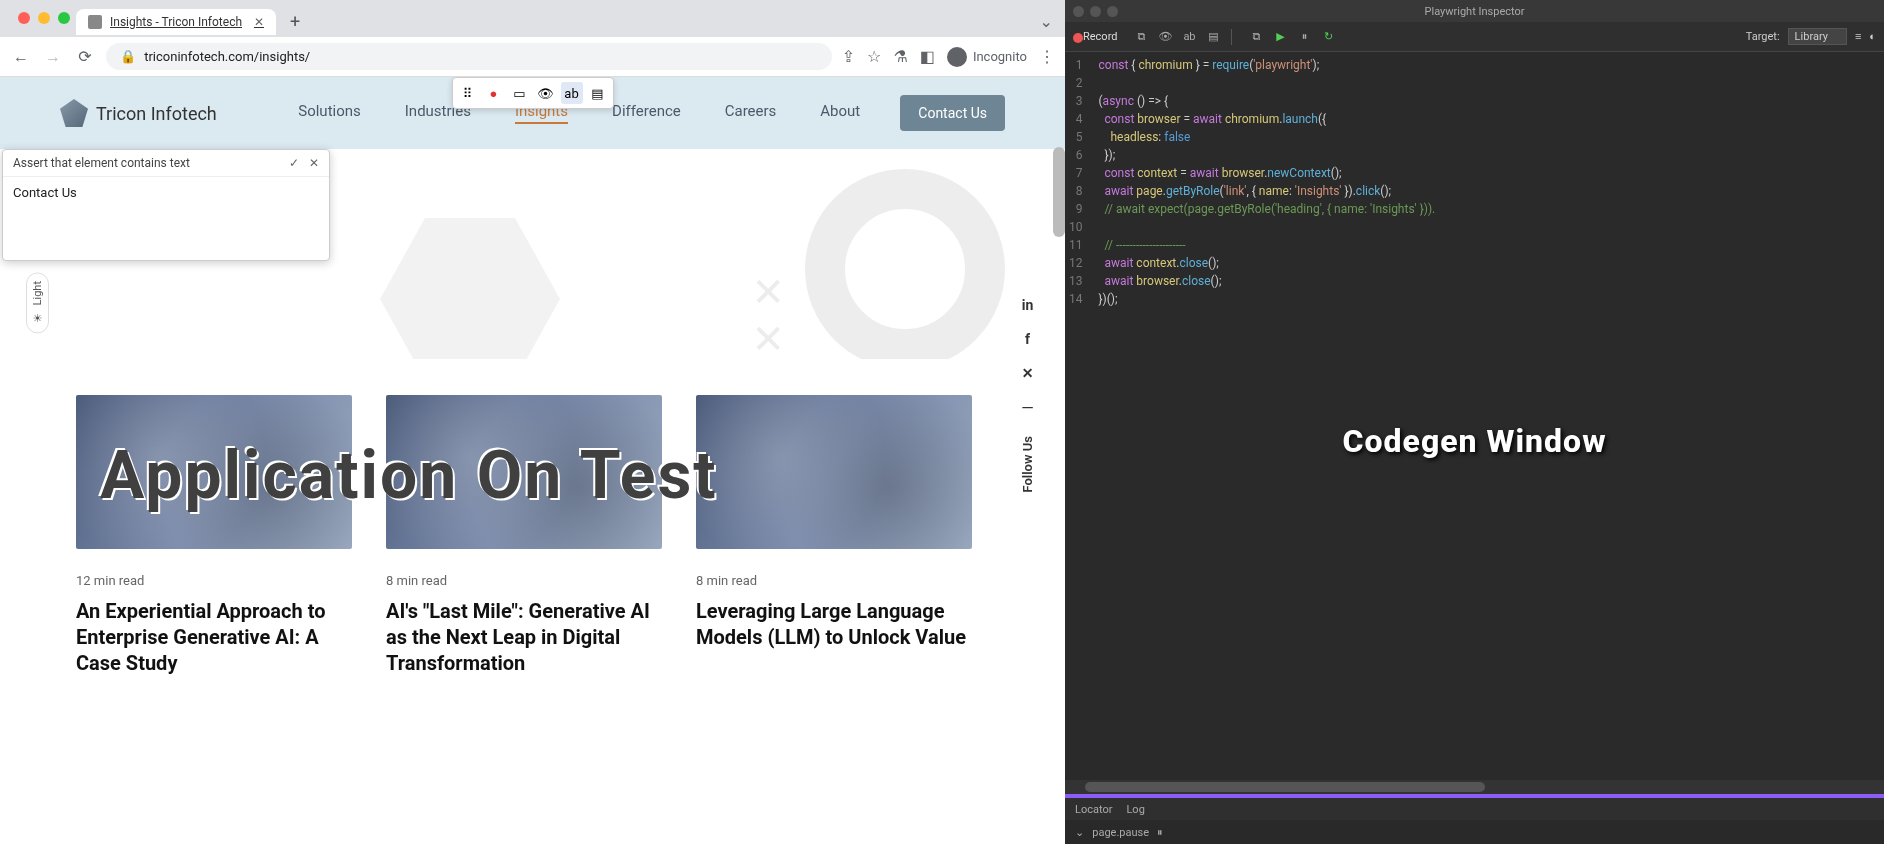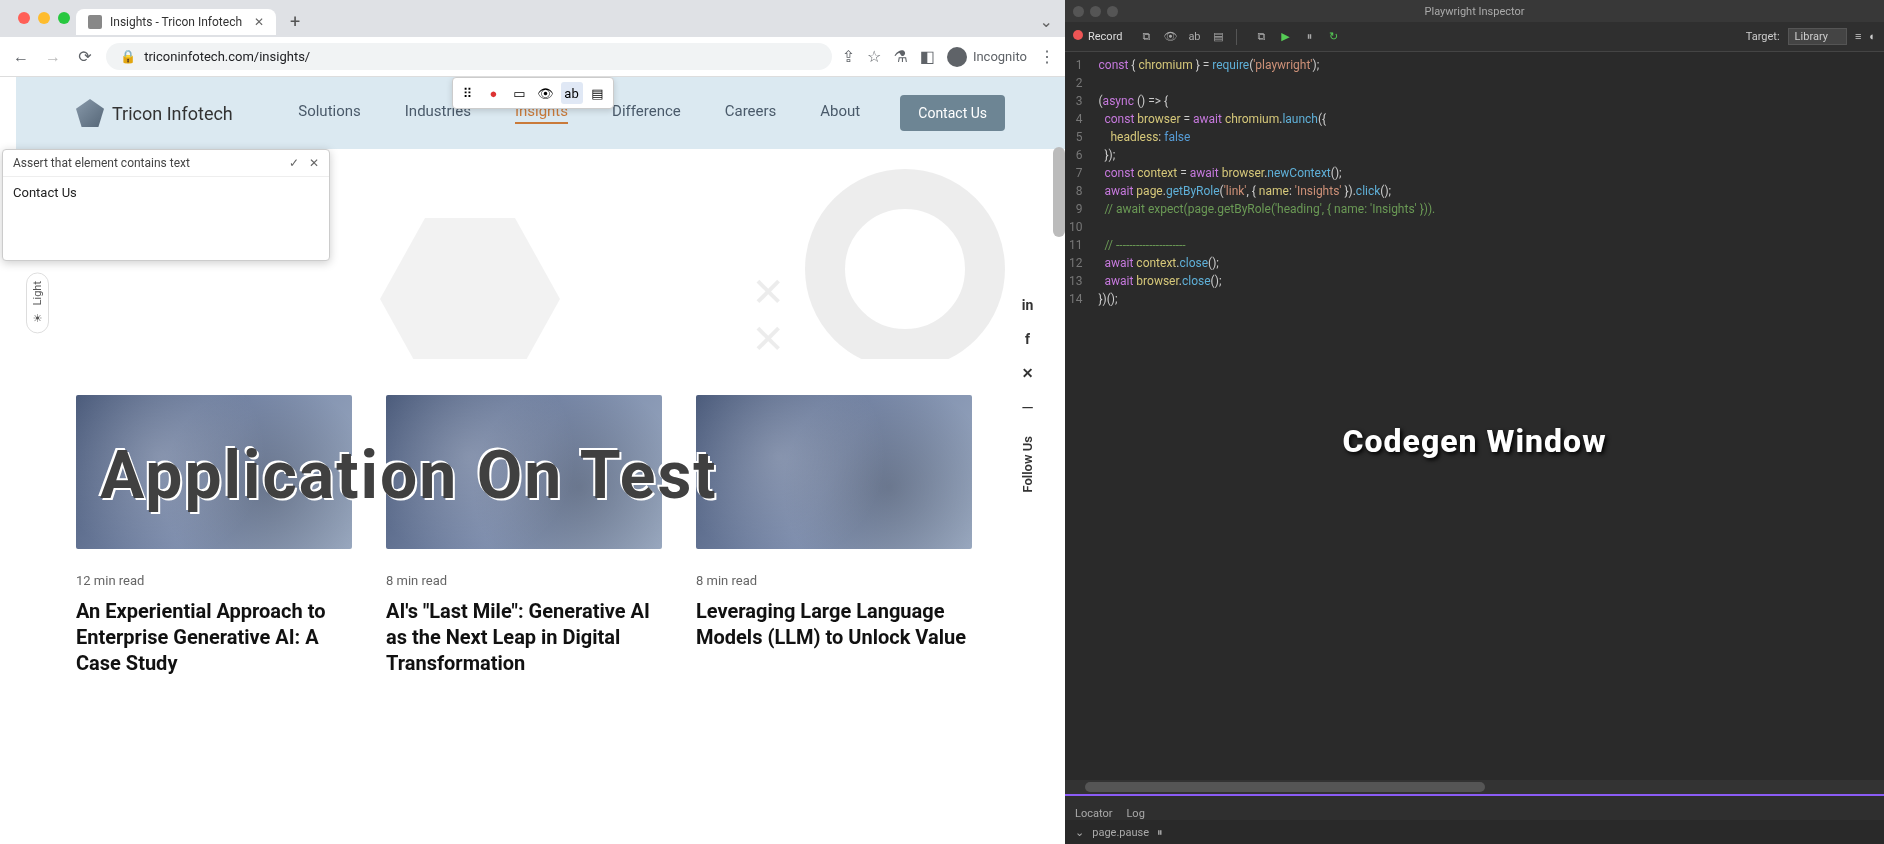--- a/index.html
+++ b/index.html
@@ -3,35 +3,35 @@
 <meta charset="utf-8">
 <style>
 * { margin:0; padding:0; box-sizing:border-box; font-family:-apple-system,BlinkMacSystemFont,"Segoe UI",Roboto,sans-serif; }
 body { width:1884px; height:844px; display:flex; background:#f0f0f0; overflow:hidden; }
 .browser { width:1065px; height:844px; background:#fff; display:flex; flex-direction:column; position:relative; }
 .browser-header { background:#dfe1e5; }
 .traffic { display:flex; gap:8px; padding:8px 12px 2px; position:absolute; top:4px; left:6px; }
 .traffic span { width:12px; height:12px; border-radius:50%; }
 .tr-red{background:#ff5f57}.tr-yel{background:#febc2e}.tr-grn{background:#28c840}
 .tabs { display:flex; align-items:center; padding:6px 0 0 76px; height:37px; }
-.tab { background:#fff; border-radius:8px 8px 0 0; padding:6px 12px; display:flex; align-items:center; gap:8px; font-size:12px; color:#333; width:200px; }
+.tab { background:#fff; border-radius:8px 8px 0 0; padding:6px 12px; display:flex; align-items:center; gap:8px; font-size:12px; color:#333; width:200px;text-decoration:underline; }
 .tab-fav{width:14px;height:14px;background:#888;border-radius:2px}
 .tab-close{margin-left:auto;color:#666;font-size:12px}
 .new-tab{margin-left:8px;color:#555;font-size:18px;padding:2px 6px}
 .tab-drop{margin-left:auto;margin-right:12px;color:#666}
 .addr-bar { display:flex; align-items:center; gap:10px; padding:6px 10px; background:#fff; border-bottom:1px solid #ddd; }
 .nav-btn{width:22px;height:22px;display:flex;align-items:center;justify-content:center;color:#5f6368;border-radius:50%}
 .nav-btn.dis{color:#bbb}
 .url-box{flex:1;background:#f1f3f4;border-radius:20px;padding:6px 14px;display:flex;align-items:center;gap:8px;font-size:13px;color:#5f6368}
 .url-text{color:#202124}
 .addr-icons{display:flex;gap:12px;align-items:center;color:#5f6368}
 .incog{display:flex;align-items:center;gap:6px;font-size:13px;color:#5f6368}
 .incog-ic{width:20px;height:20px;border-radius:50%;background:#5f6368}
 .page { flex:1; position:relative; overflow:hidden; }
-.site-header { background:#dbe9f1; padding:18px 60px; display:flex; align-items:center; gap:40px;margin-left:16px; }
+.site-header { background:#dbe9f1; padding:18px 60px; display:flex; align-items:center; gap:40px; }
 .logo { display:flex; align-items:center; gap:8px; font-size:18px; color:#333; }
 .logo-ic{width:28px;height:28px;background:linear-gradient(135deg,#89a,#567);clip-path:polygon(50% 0,100% 35%,80% 100%,20% 100%,0 35%)}
 .nav { margin-left:auto; display:flex; gap:44px; font-size:15px; color:#4a5a6a; }
 .nav span.active{color:#c97a3a;border-bottom:2px solid #c97a3a;padding-bottom:2px}
 .contact-btn{background:#6d8594;color:#fff;padding:10px 18px;border-radius:4px;font-size:14px}
 .pw-toolbar{position:absolute;top:0;left:50%;transform:translateX(-50%);background:#fff;border:1px solid #ccc;border-radius:4px;display:flex;gap:4px;padding:4px;z-index:20;box-shadow:0 2px 6px rgba(0,0,0,.15)}
 .pw-tb-btn{width:22px;height:22px;display:flex;align-items:center;justify-content:center;font-size:13px;border-radius:3px}
 .pw-tb-btn.rec{color:#d33}
 .pw-tb-btn.active{background:#e0e8f5}
 .assert-pop{position:absolute;top:72px;left:2px;width:328px;background:#fff;border:1px solid #ccc;border-radius:4px;box-shadow:0 2px 10px rgba(0,0,0,.2);z-index:30}
@@ -54,34 +54,34 @@
 .card-img::after{content:"";position:absolute;inset:0;background:radial-gradient(circle at 30% 40%,rgba(255,255,255,.2),transparent 50%),radial-gradient(circle at 70% 60%,rgba(0,0,0,.2),transparent 50%)}
 .card-meta{font-size:13px;color:#666;margin-top:24px}
 .card-title{font-size:20px;font-weight:700;color:#111;margin-top:10px;line-height:1.3}
 .scrollbar{position:absolute;right:0;top:70px;width:12px;height:90px;background:#bbb;border-radius:6px}
 
 .inspector{width:819px;height:844px;background:#2a2a2a;display:flex;flex-direction:column;color:#ccc;font-family:Menlo,Monaco,monospace}
 .insp-title{height:22px;background:#383838;display:flex;align-items:center;justify-content:center;font-size:11px;color:#aaa;position:relative}
 .insp-tl{position:absolute;left:8px;display:flex;gap:6px}
 .insp-tl span{width:11px;height:11px;border-radius:50%;background:#555}
 .insp-toolbar{height:30px;background:#2f2f2f;border-bottom:1px solid #444;display:flex;align-items:center;padding:0 8px;gap:10px;font-size:11px}
-.rec-btn{display:flex;align-items:flex-start;gap:5px;color:#ddd}
+.rec-btn{display:flex;align-items:flex-end;color:#ddd}
 .rec-dot{width:10px;height:10px;background:#e55;border-radius:50%}
 .tb-icons{display:flex;gap:8px;color:#aaa;margin-left:6px}
 .tb-icons span{display:inline-flex;width:16px;justify-content:center}
 .tb-right{margin-left:auto;display:flex;align-items:center;gap:8px}
 .target-sel{background:#444;border:1px solid #555;padding:1px 18px 1px 6px;font-size:11px;color:#ccc}
 .code-area{flex:1;display:flex;overflow:hidden;position:relative}
 .gutter{background:#2a2a2a;padding:4px 8px 4px 4px;text-align:right;color:#777;font-size:12px;line-height:1.5;user-select:none}
 .code{padding:4px 8px;font-size:12px;line-height:1.5;white-space:pre;color:#ccc}
 .kw{color:#c679dd}.fn{color:#5fb0d8}.str{color:#ce9178}.id{color:#d6c87a}.cm{color:#6a9955}.pn{color:#ccc}.bool{color:#569cd6}
 .codegen-ov{position:absolute;top:370px;left:50%;transform:translateX(-50%);font-size:32px;font-weight:800;color:#fff;text-shadow:2px 2px 4px #000;letter-spacing:1px}
 .hscroll{height:14px;background:#333;position:relative}
 .hscroll-thumb{position:absolute;left:20px;top:2px;height:10px;width:400px;background:#555;border-radius:5px}
-.insp-tabs{height:26px;background:#2f2f2f;border-top:2px solid #8b5cf6;display:flex;align-items:flex-end;padding:0 10px;gap:14px;font-size:11px;color:#aaa}
+.insp-tabs{height:26px;background:#2f2f2f;border-top:4px solid #8b5cf6;display:flex;align-items:center;padding:0 10px;gap:14px;font-size:11px;color:#aaa}
 .insp-status{height:24px;background:#292929;display:flex;align-items:center;padding:0 10px;gap:8px;font-size:11px;color:#aaa}
 </style>
 </head>
 <body>
 
 <div class="browser">
   <div class="browser-header">
     <div class="traffic">
       <span class="tr-red"></span>
       <span class="tr-yel"></span>

